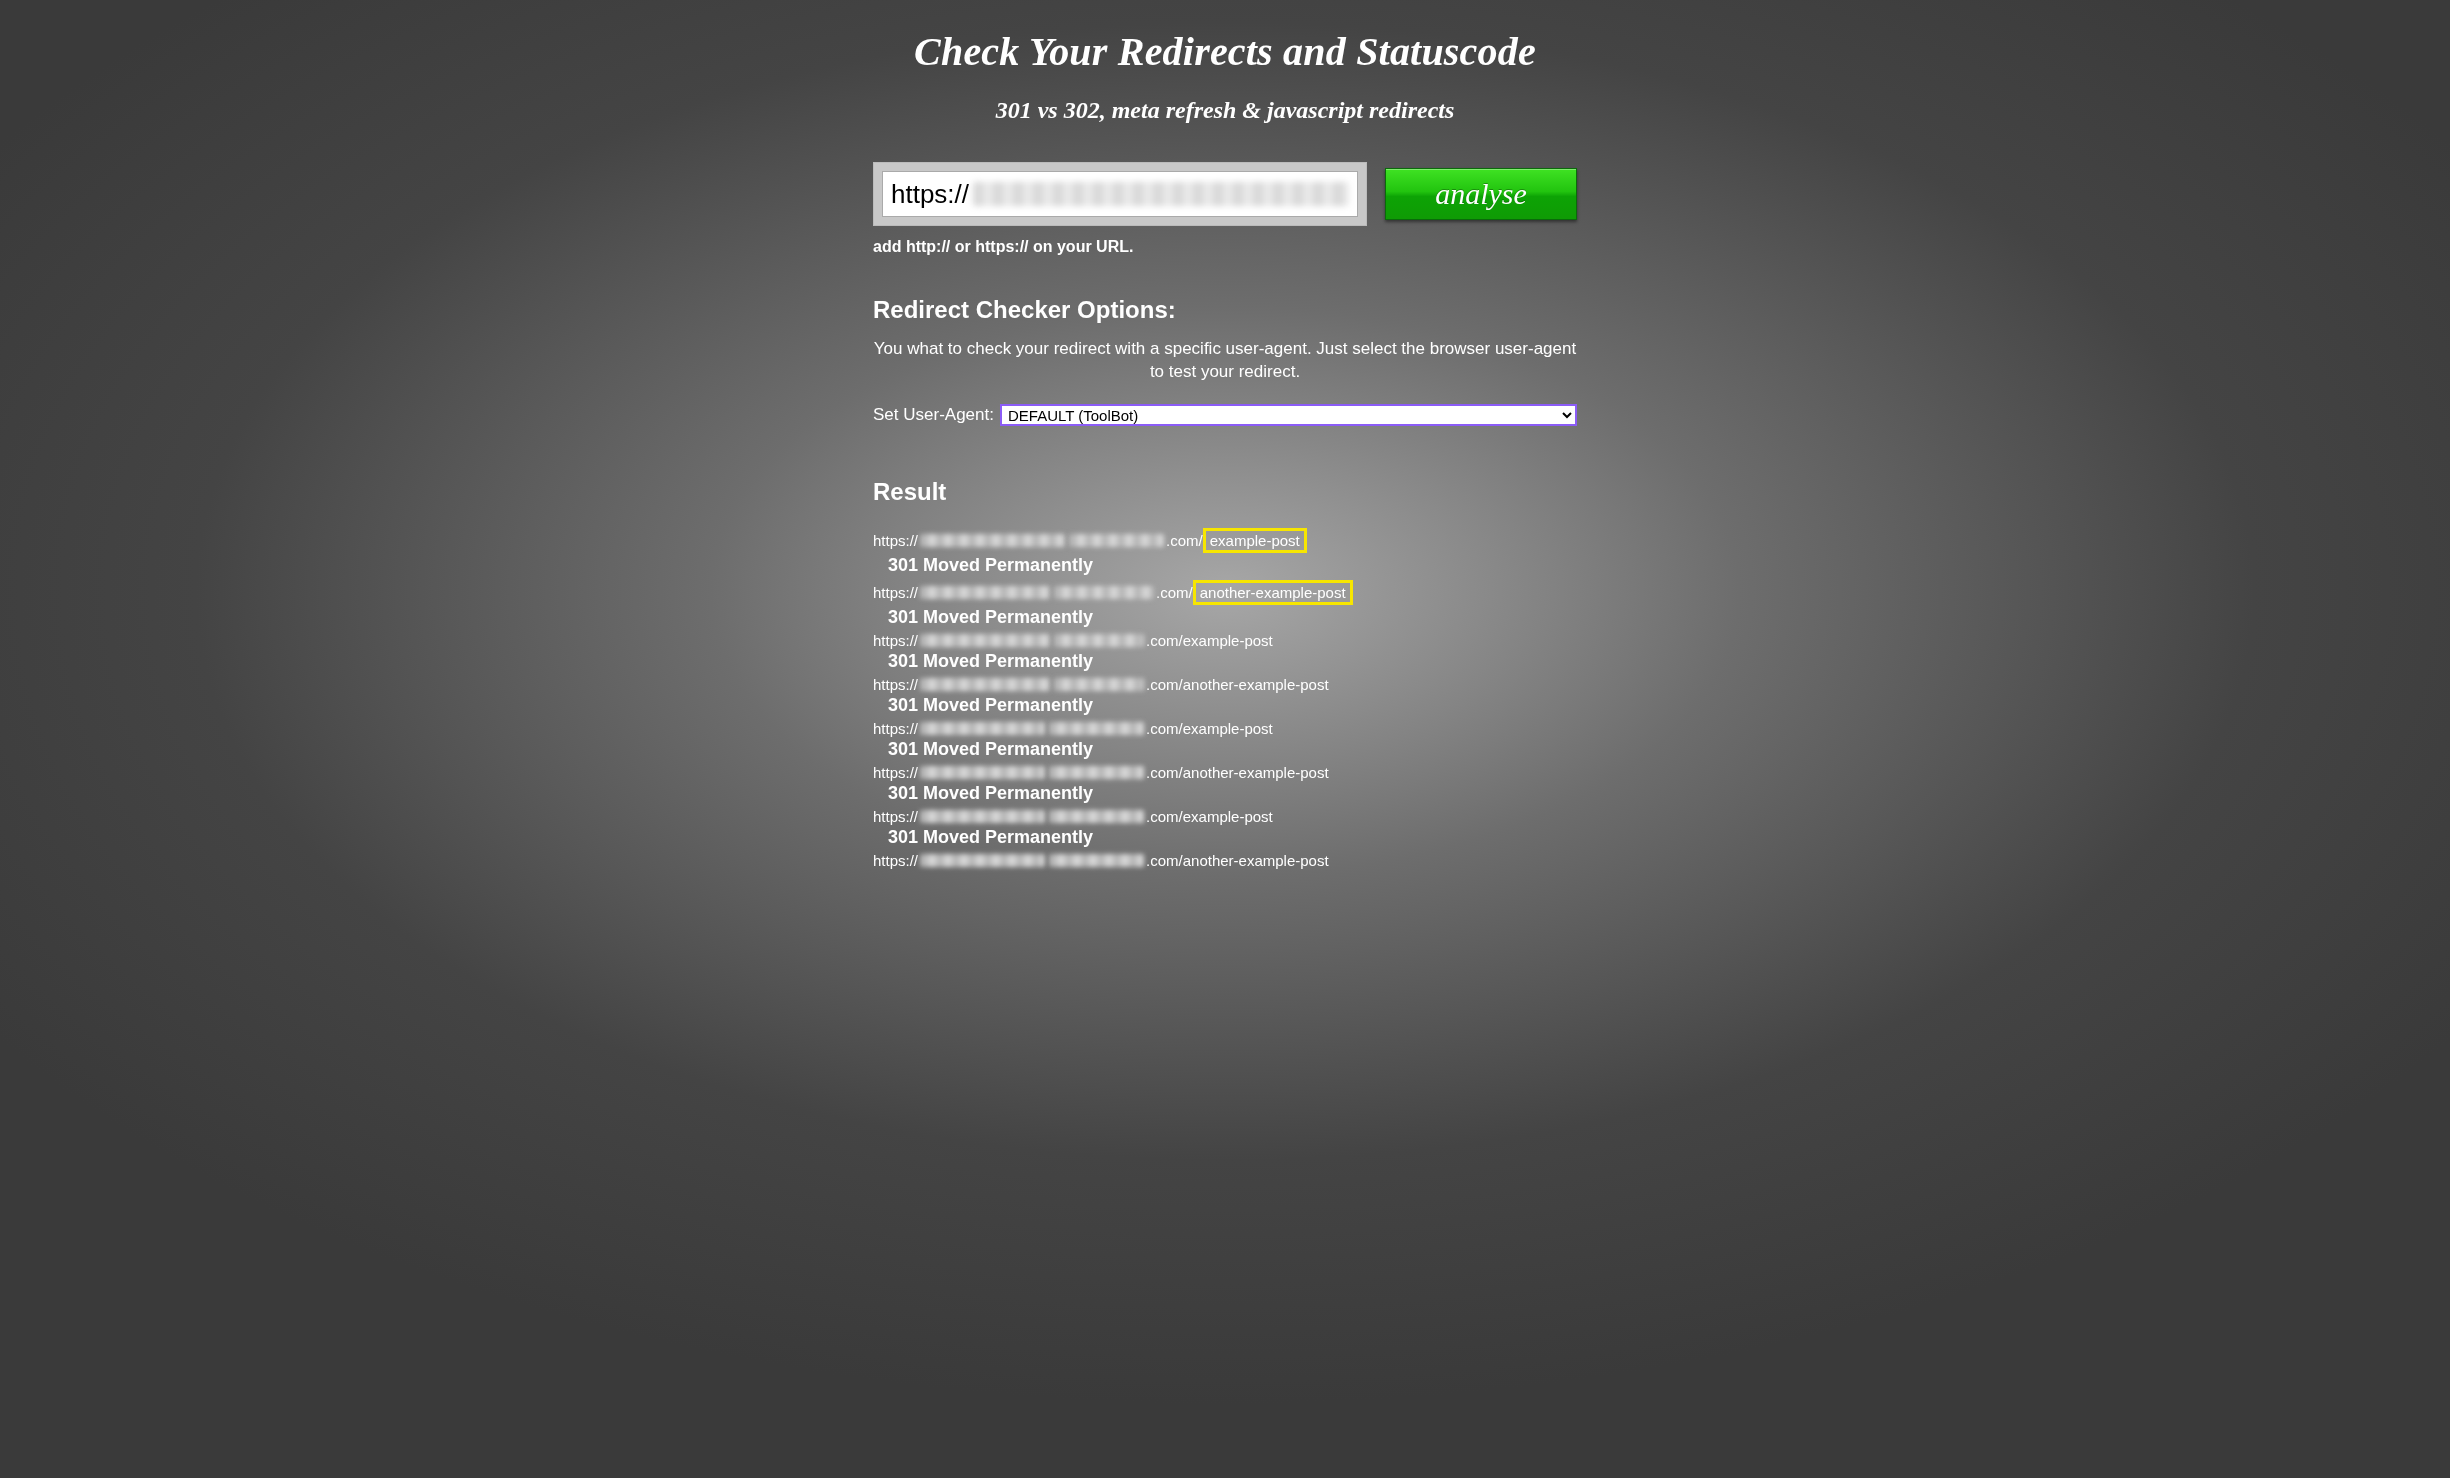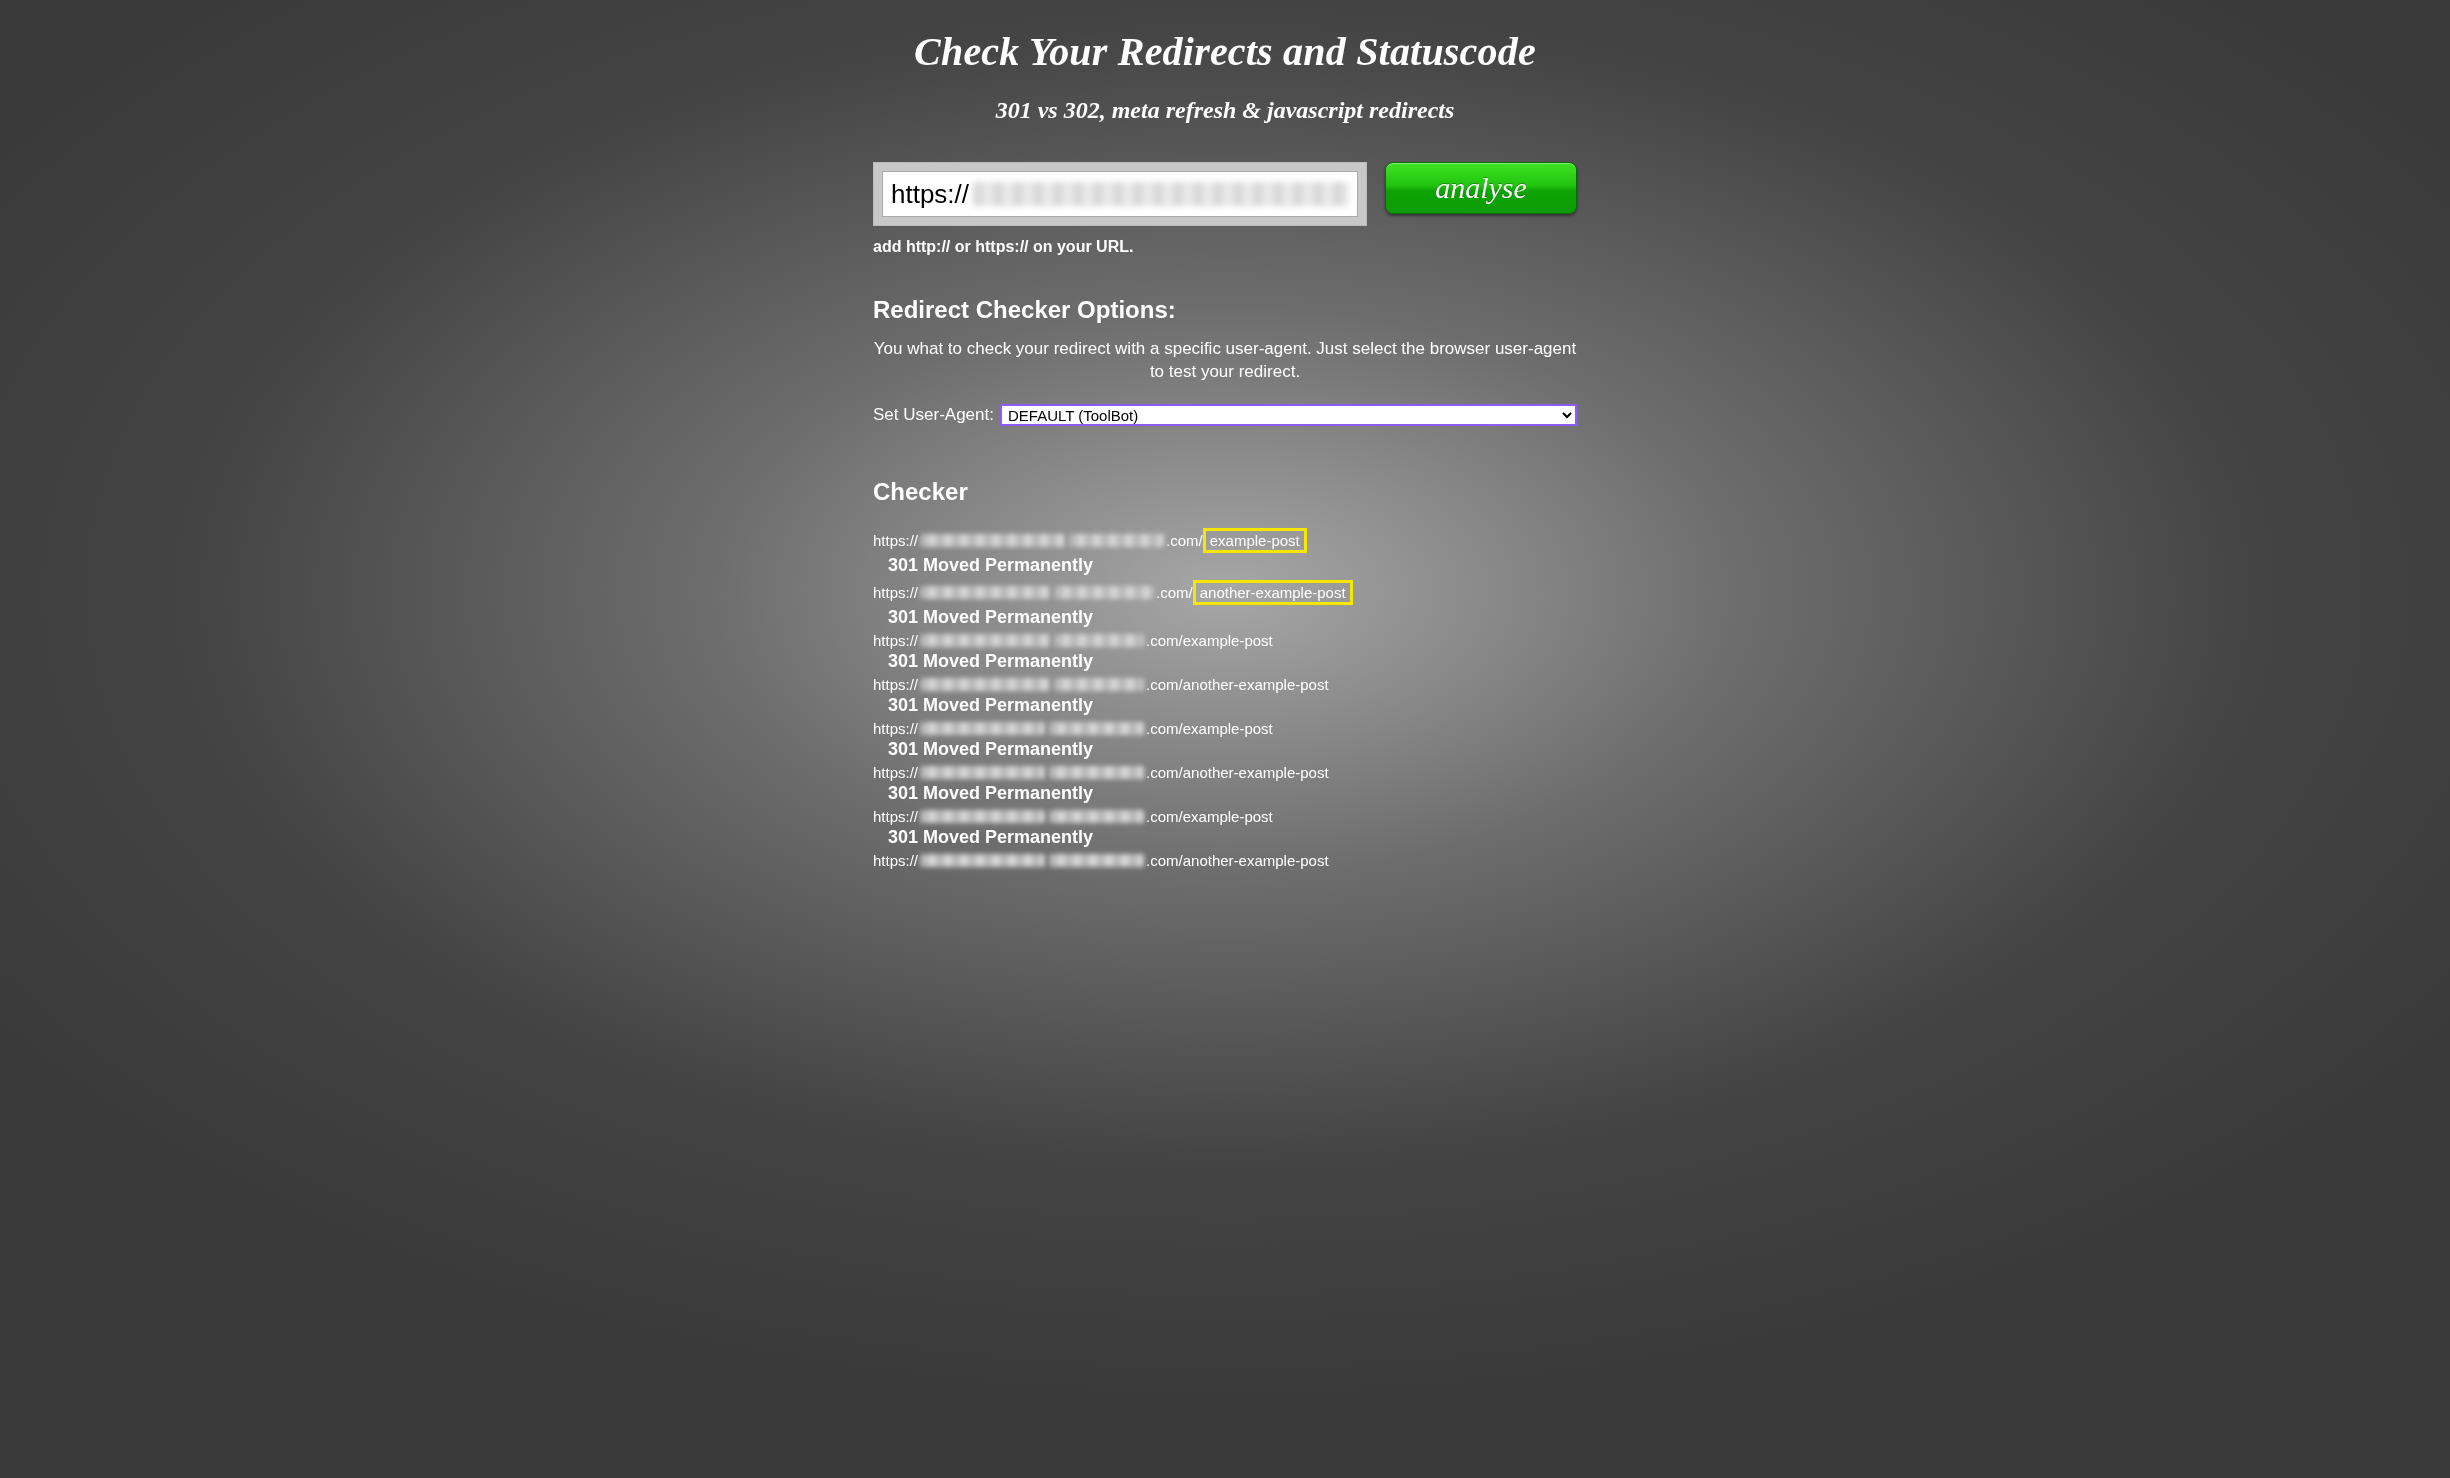--- a/index.html
+++ b/index.html
@@ -57,31 +57,31 @@
   .url-blur {
     flex:1; height: 24px; margin-left:4px;
     background: repeating-linear-gradient(90deg,#d9d9d9 0 10px,#e9e9e9 10px 20px);
     filter: blur(3px);
     border-radius:2px;
   }
 
   .analyse-btn {
     width: 192px;
     height: 52px;
-    border-radius: 8px;
+    border-radius: 0;
     border: 1px solid #0a6b0a;
     background: linear-gradient(to bottom, #3fe223 0%, #22c40f 45%, #0da305 55%, #0f9b05 100%);
     box-shadow: 0 2px 3px rgba(0,0,0,0.45), inset 0 1px 0 rgba(255,255,255,0.35);
     color: #fff;
     font-family: Georgia, 'Times New Roman', serif;
     font-style: italic;
     font-size: 30px;
     font-weight: 500;
     cursor: pointer;
-    margin-top: 0;
+    margin-top: 6px;
     text-shadow: 0 -1px 0 rgba(0,0,0,0.3);
   }
 
   .hint {
     font-weight: bold;
     font-size: 16px;
     margin-top: 12px;
   }
 
   h3.options-title {
@@ -165,21 +165,21 @@
   <h3 class="options-title">Redirect Checker Options:</h3>
   <p class="options-desc">You what to check your redirect with a specific user-agent. Just select the browser user-agent to test your redirect.</p>
 
   <div class="ua-row">
     <span class="ua-label">Set User-Agent:</span>
     <select class="ua-select">
       <option>DEFAULT (ToolBot)</option>
     </select>
   </div>
 
-  <h3 class="result-title">Checker</h3>
+  <h3 class="result-title">Result</h3>
 
   <div id="results">
       <div class="result-line">
         <span class="url-pref">https://</span>
         <span class="blur-seg" style="width: 145px;"></span>
         <span class="blur-seg" style="width: 95px;"></span>
         <span class="url-suffix">.com/</span>
         <span class="hl-box">example-post</span>
       </div>
       <div class="status-line">301 Moved Permanently</div>

